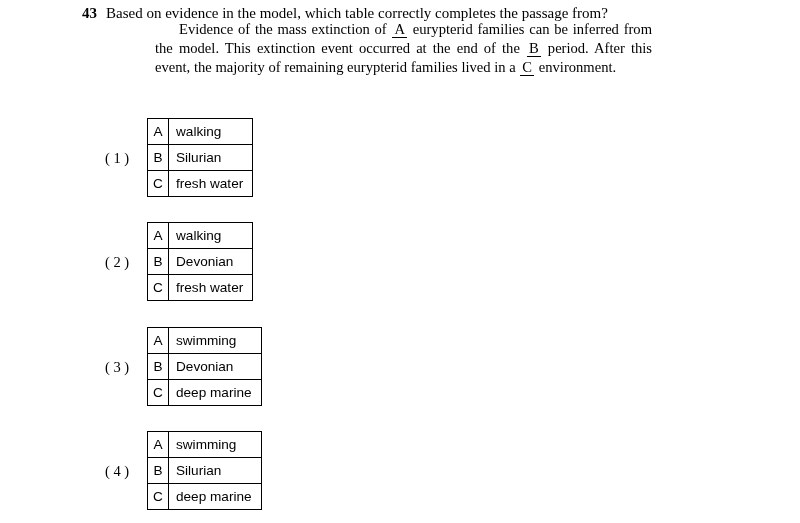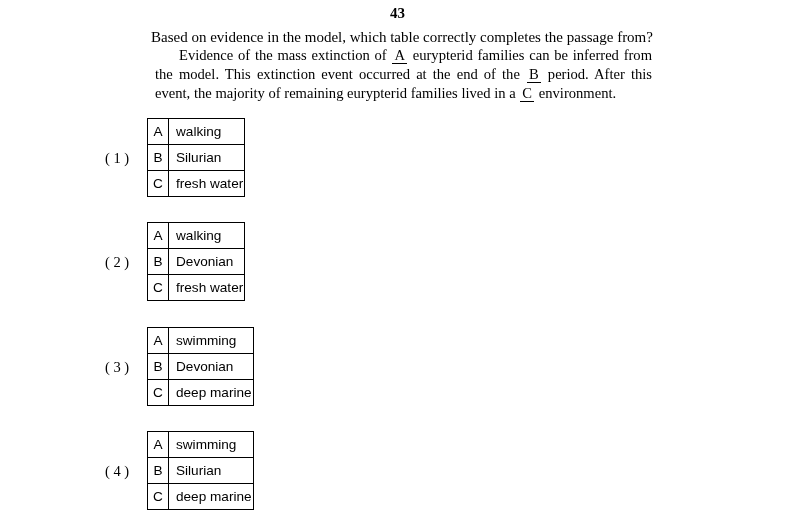--- a/index.html
+++ b/index.html
@@ -19,40 +19,39 @@
   
   .question-block {
     position: absolute;
     left: 82px;
     top: 4px;
     width: 640px;
   }
   .question-row {
     display: flex;
     align-items: center;
-    flex-direction: column;
   }
   .question-number {
     font-weight: bold;
     font-size: 15px;
     line-height: 19px;
     width: 24px;
     flex: 0 0 24px;
   }
   .question-text {
     font-size: 15px;
     line-height: 19px;
     white-space: nowrap;
   }
 
   
   .passage {
     position: absolute;
     left: 155px;
-    top: 46px;
+    top: 20px;
     width: 497px;
     font-size: 14.6px;
     line-height: 19.2px;
     text-align: justify;
     text-justify: inter-word;
     text-indent: 24px;
     hyphens: none;
   }
   .passage > span { display: inline; }
   .blank {
@@ -106,21 +105,21 @@
     vertical-align: middle;
   }
   table.answer-table td.key-cell {
     width: 12px;
     text-align: center;
     padding: 0 4px;
   }
   table.answer-table td.val-cell {
     text-align: left;
     padding-left: 7px;
-    padding-right: 1px;
+    padding-right: 9px;
   }
 
   
   .option-1 { left: 105px; top: 118px; }
   .option-2 { left: 105px; top: 222px; }
   .option-3 { left: 105px; top: 327px; }
   .option-4 { left: 105px; top: 431px; }
 </style>
 </head>
 <body>

